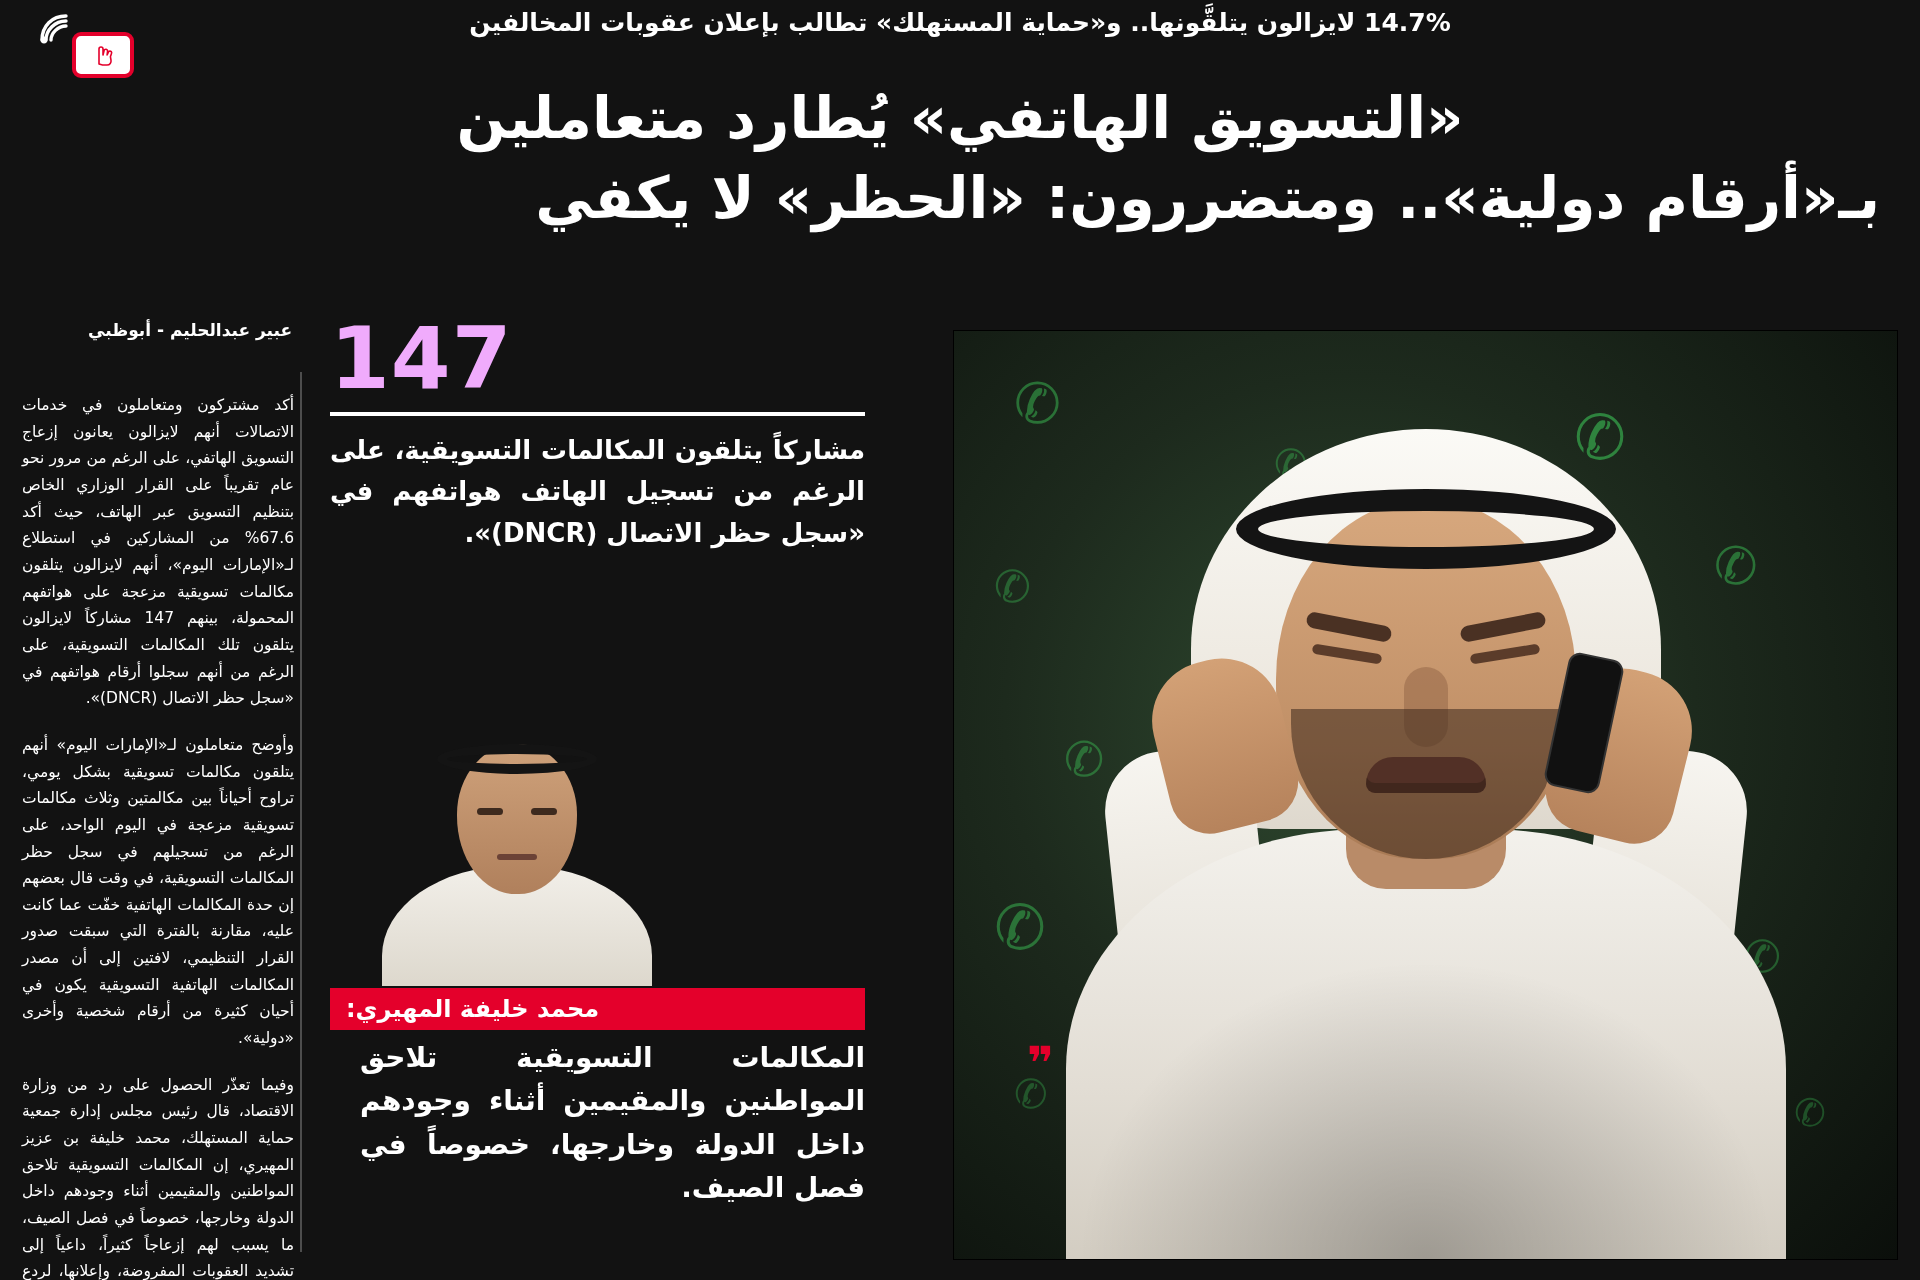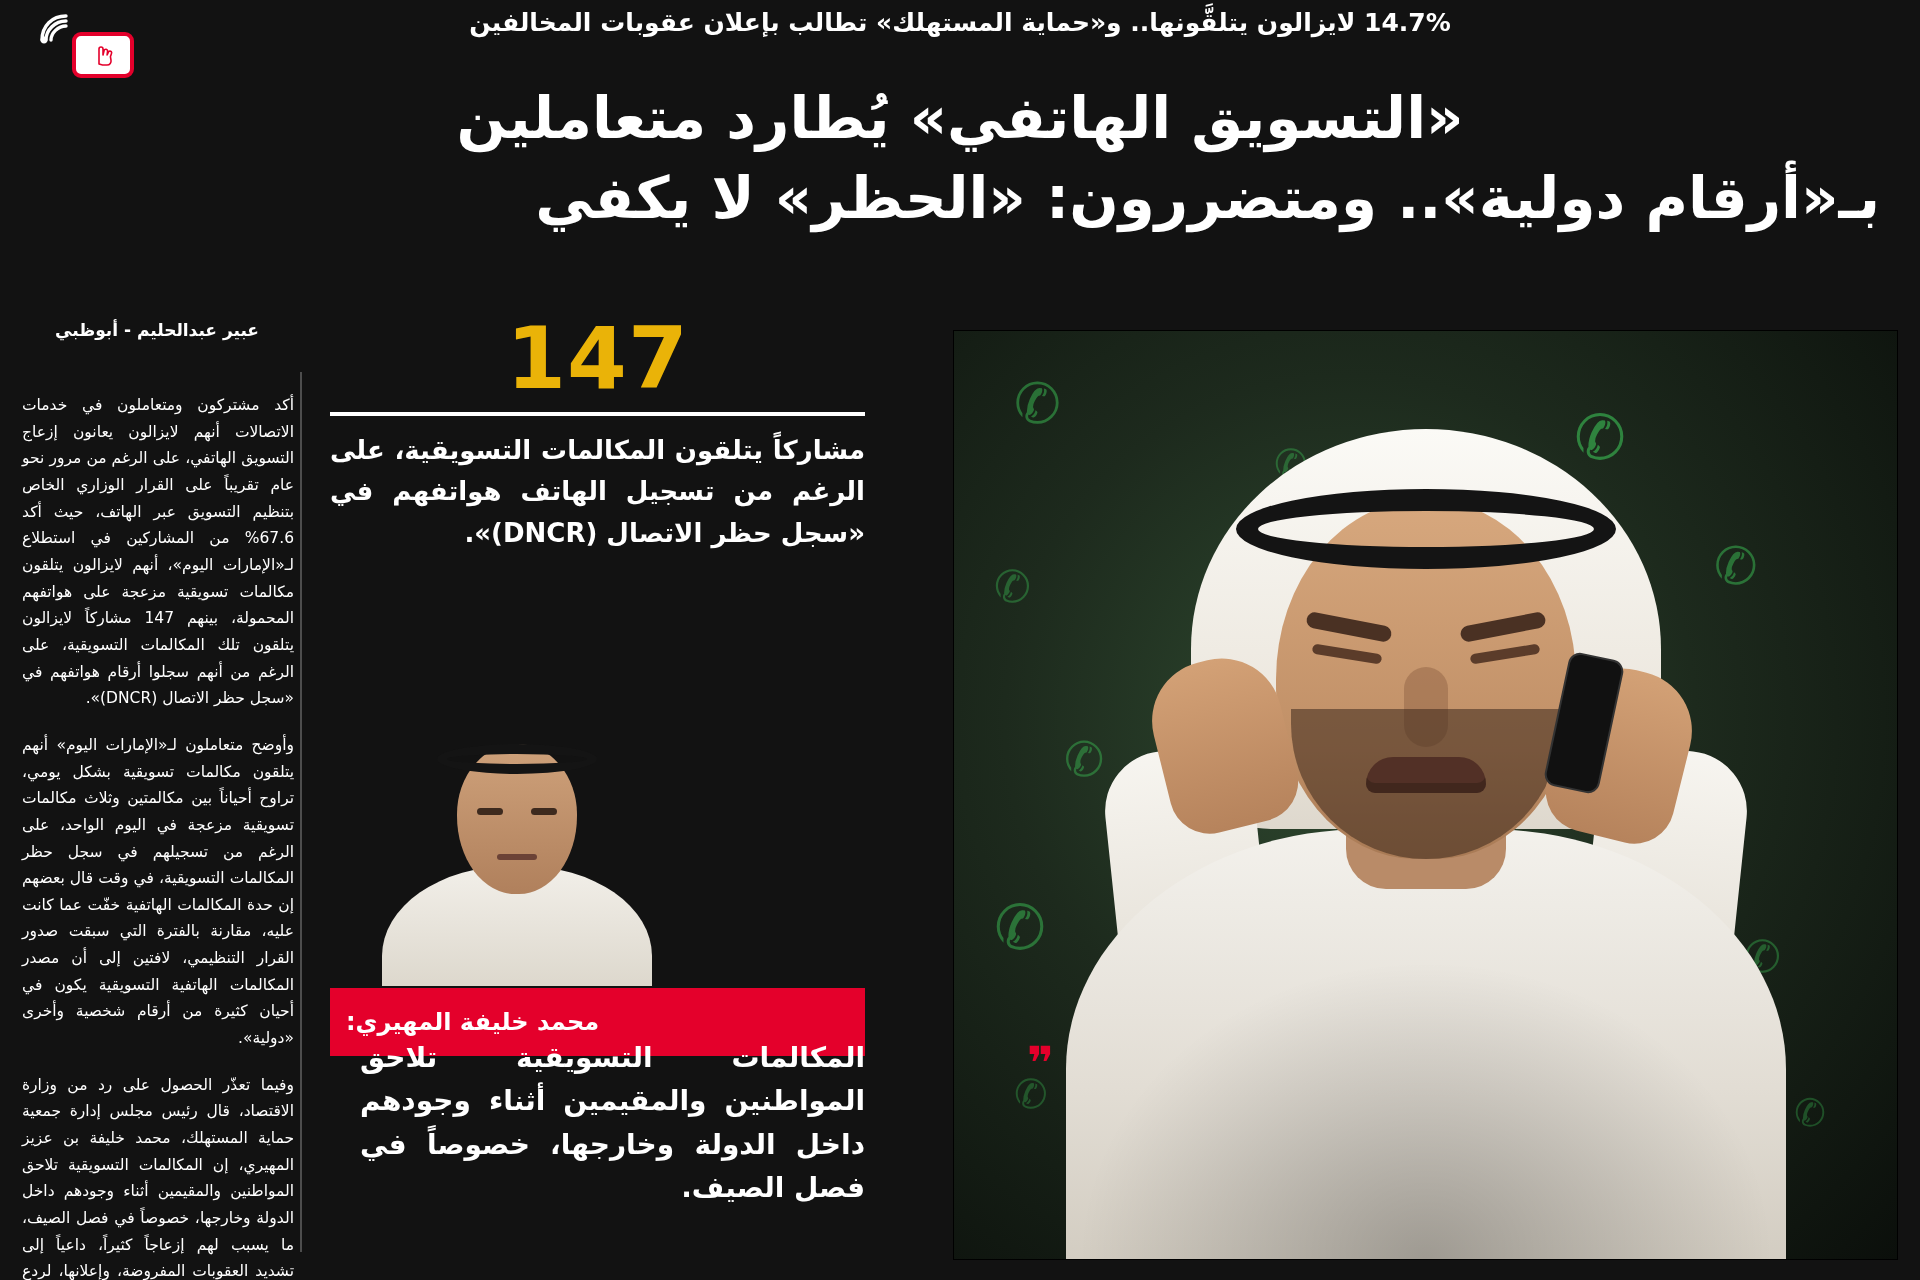--- a/index.html
+++ b/index.html
@@ -185,25 +185,25 @@
 
   
   .mid {
     position: absolute;
     top: 318px; left: 330px;
     width: 535px;
     direction: rtl;
     text-align: right;
   }
   .bignum {
-    color: #eab308;
+    color: #f0abfc;
     font-size: 86px;
     font-weight: bold;
     line-height: .95;
-    text-align: center;
+    text-align: left;
     letter-spacing: 1px;
   }
   .rule {
     height: 4px; background: #ffffff;
     margin: 12px 0 14px 0;
     width: 100%;
   }
   .mid-desc {
     color: #ffffff;
     font-size: 26px;
@@ -251,21 +251,21 @@
 
   .name-bar {
     position: absolute;
     top: 988px; left: 330px;
     width: 535px;
     background: #e4002b;
     color: #ffffff;
     font-size: 24px;
     font-weight: bold;
     text-align: left;
-    padding: 20px 16px;
+    padding: 7px 16px;
     direction: rtl;
   }
   .pullquote {
     position: absolute;
     top: 1036px; left: 330px;
     width: 535px;
     direction: rtl;
     color: #ffffff;
     font-size: 28px;
     font-weight: bold;
@@ -285,21 +285,21 @@
   }
 
   
   .byline {
     position: absolute;
     top: 320px; left: 22px;
     width: 270px;
     color: #ffffff;
     font-size: 17px;
     font-weight: bold;
-    text-align: center;
+    text-align: right;
     direction: rtl;
   }
   .article {
     position: absolute;
     top: 372px; left: 22px;
     width: 272px;
     color: #ffffff;
     direction: rtl;
     font-size: 15.5px;
     line-height: 1.72;

